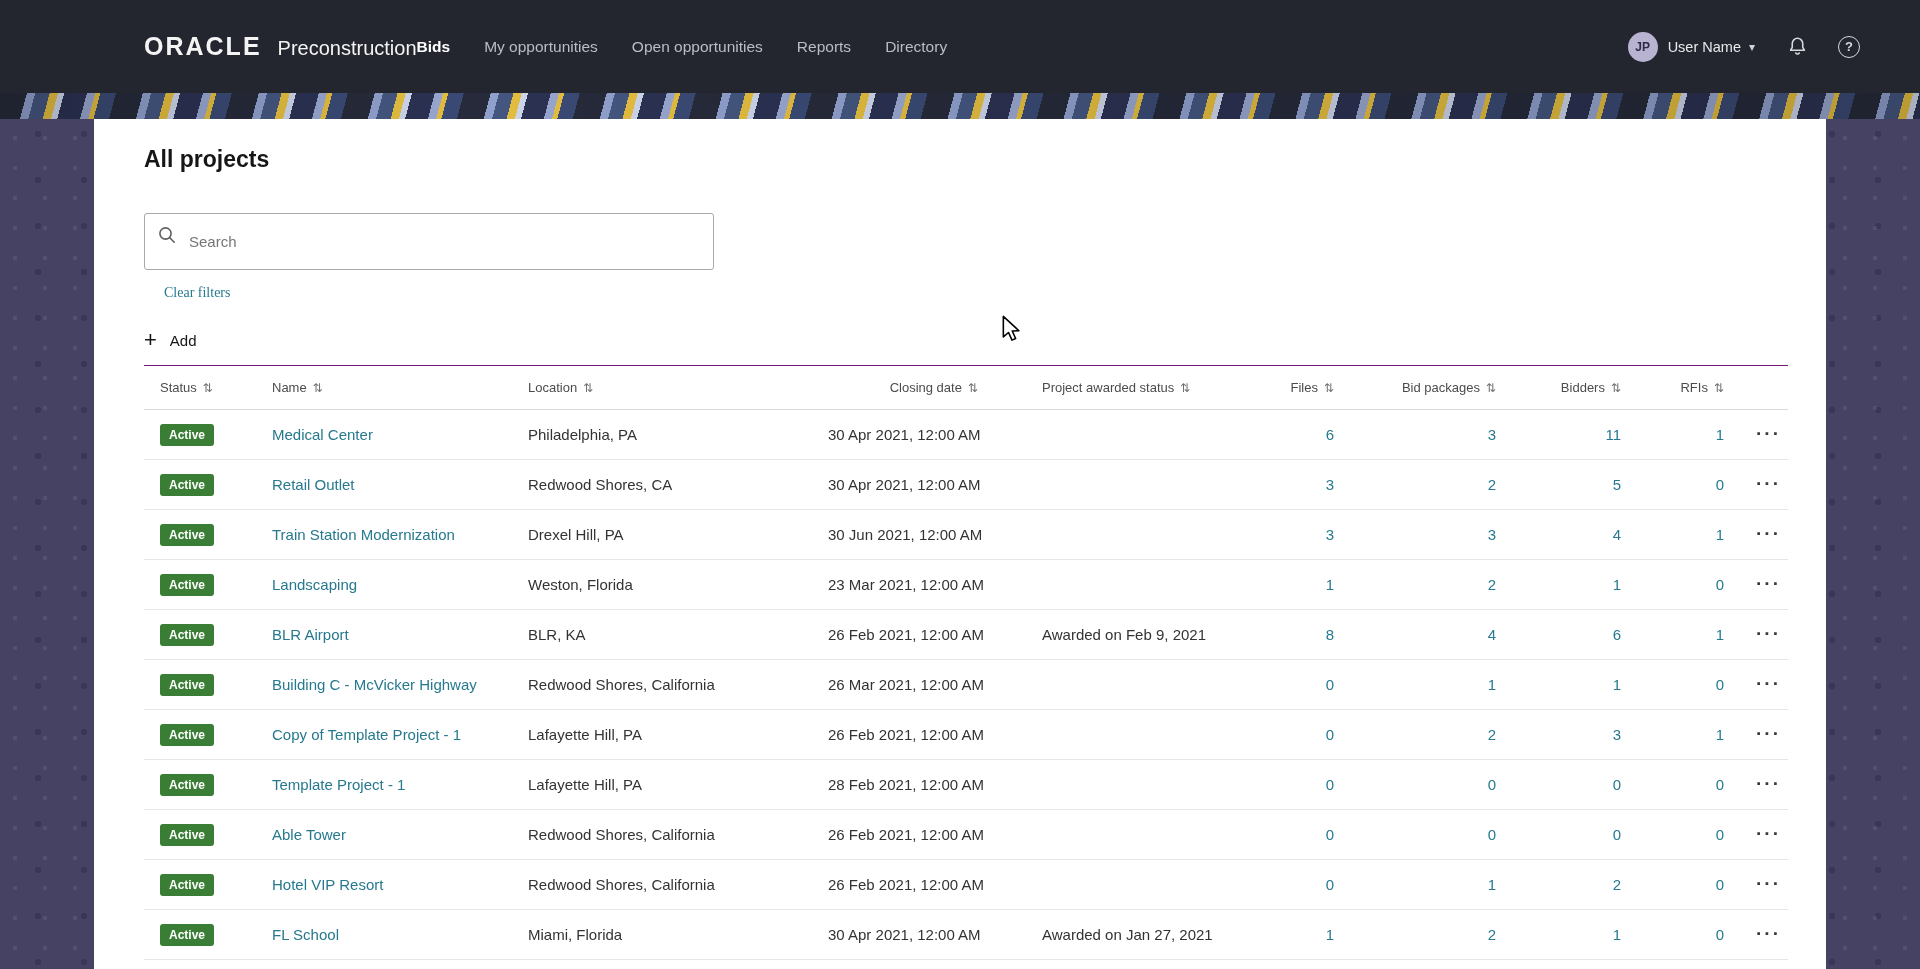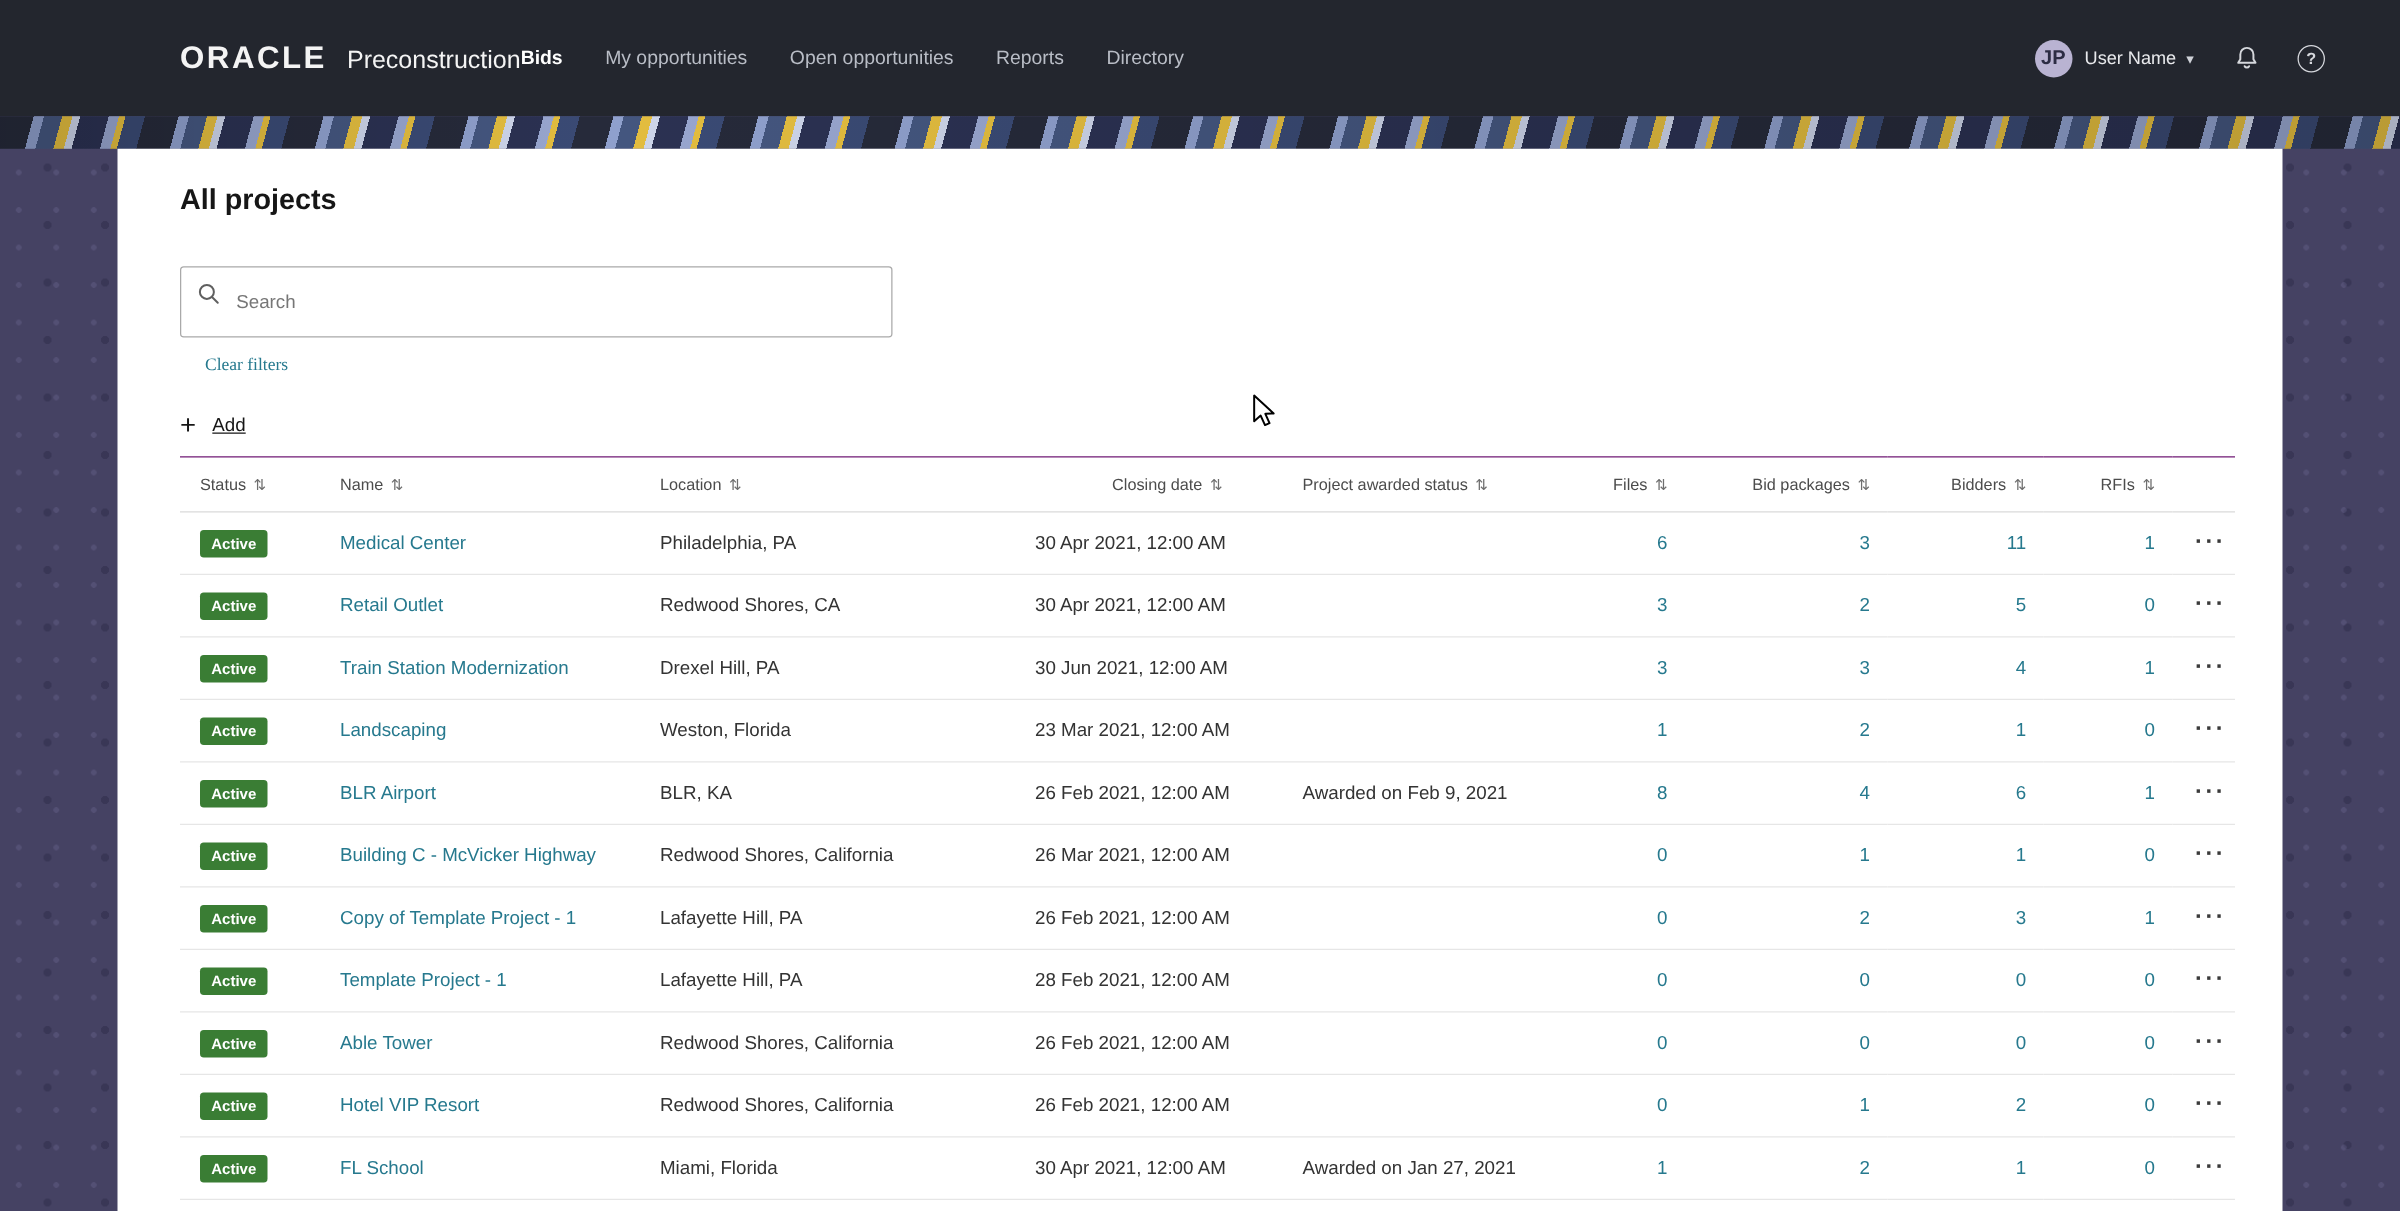--- a/index.html
+++ b/index.html
@@ -20,21 +20,21 @@
   .brand-oracle { color:#f4f4f4; font-size:25px; font-weight:700; letter-spacing:2px; }
   .brand-product { color:#f4f4f4; font-size:20px; font-weight:400; }
   .primary-nav { flex:1; display:flex; justify-content:flex-start; gap:34px; }
   .nav-item { color:#b9bdc6; font-size:15.5px; text-decoration:none; cursor:pointer; }
   .nav-item.active { color:#ffffff; font-weight:700; }
   .user-cluster { display:flex; align-items:center; gap:10px; }
   .avatar {
     width:30px; height:30px; border-radius:50%;
     background:#b9b3d2; color:#2c2c44;
     display:flex; align-items:center; justify-content:center;
-    font-size:16px; font-weight:700; cursor:pointer;
+    font-size:12px; font-weight:700; cursor:pointer;
   }
   .user-name { color:#e8e9ec; font-size:14.5px; cursor:pointer; }
   .chevron { color:#cfd2d8; font-size:12px; margin-left:-2px; cursor:pointer; }
   .bell { margin-left:22px; cursor:pointer; display:flex; }
   .help {
     margin-left:20px; width:22px; height:22px; border-radius:50%;
     border:1.6px solid #d6d8dd; color:#d6d8dd;
     display:flex; align-items:center; justify-content:center;
     font-size:13px; font-weight:700; cursor:pointer;
   }
@@ -88,21 +88,21 @@
     text-decoration:none; cursor:pointer; background:none; border:none;
     font-family:Liberation Serif, serif;
   }
 
   .add-button {
     margin-top:28px; display:flex; align-items:center; gap:13px;
     background:none; border:none; cursor:pointer; padding:0;
     font-family:"Liberation Sans", sans-serif;
   }
   .add-plus { font-size:22px; font-weight:400; color:#161616; line-height:20px; }
-  .add-label { font-size:15px; color:#161616;text-decoration:underline; }
+  .add-label { font-size:15px; color:#161616; }
 
   
   table.projects {
     margin-top:15px; width:100%; border-collapse:collapse; table-layout:fixed;
   }
   thead th {
     height:44px; font-size:13px; font-weight:400; color:#4c4c4c;
     border-top:1px solid #701a75; border-bottom:1px solid #dadada;
     padding:0 14px 0 16px; white-space:nowrap; cursor:pointer;
   }

